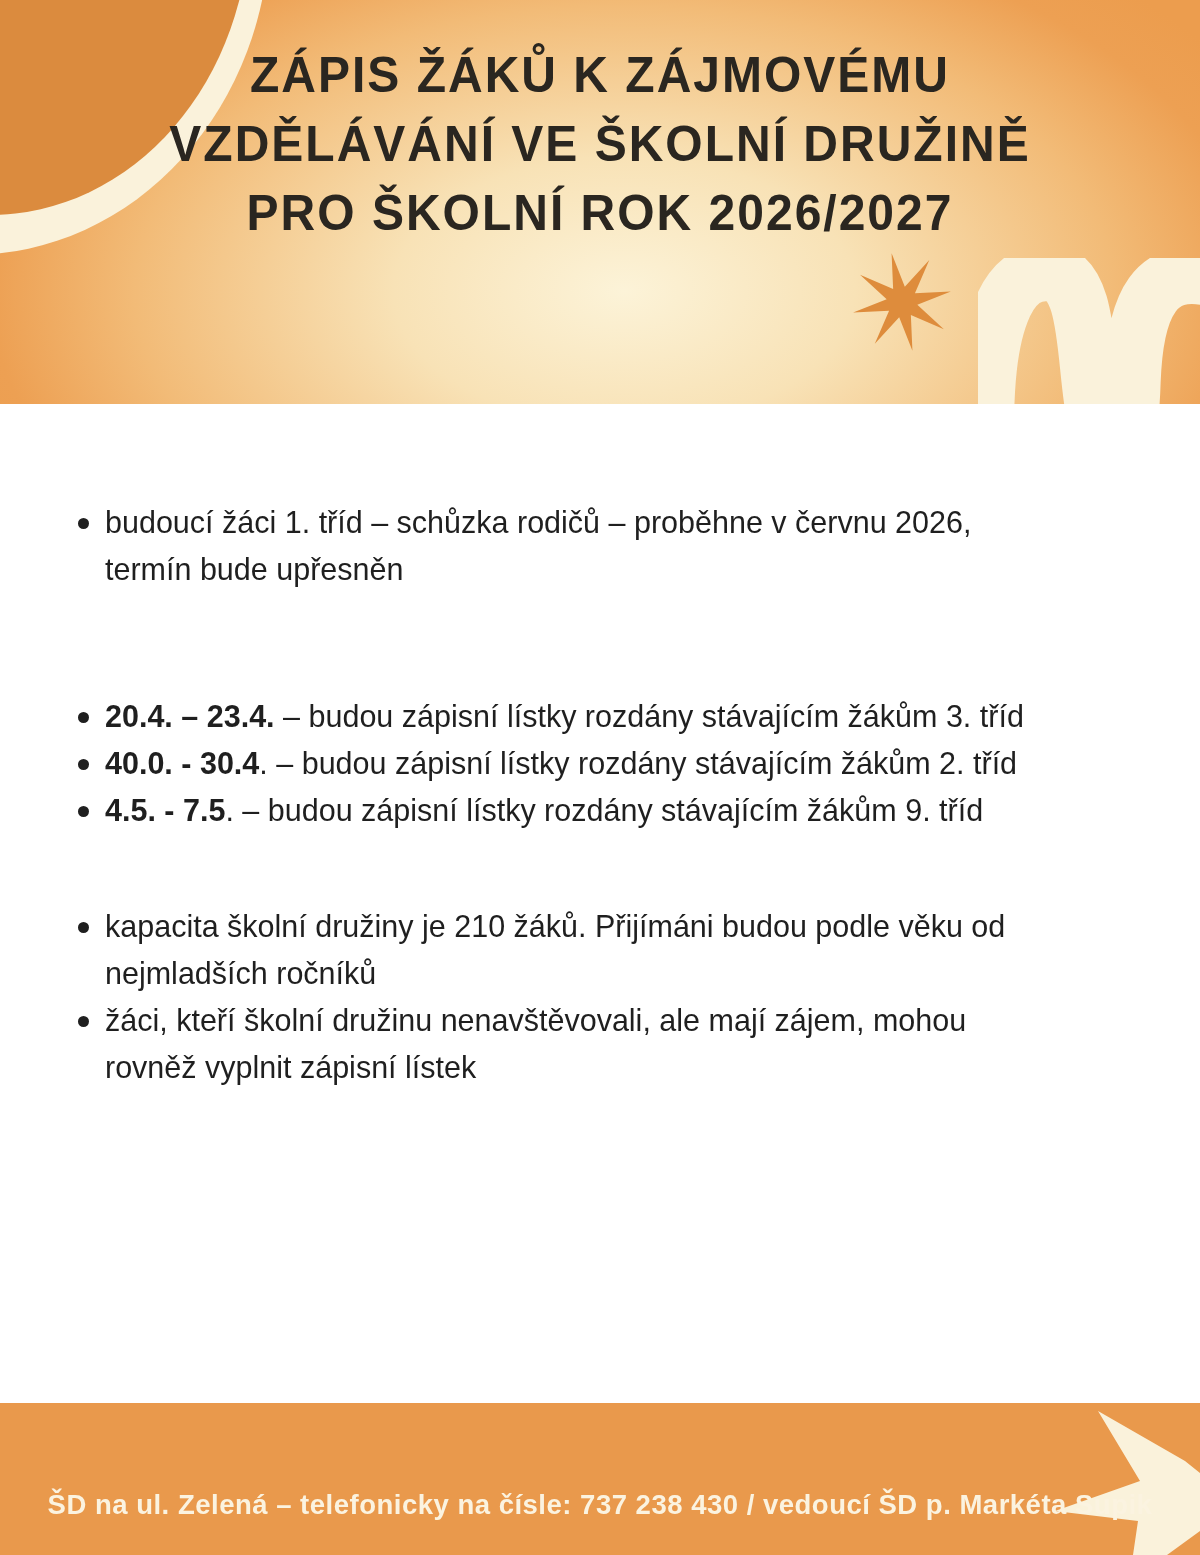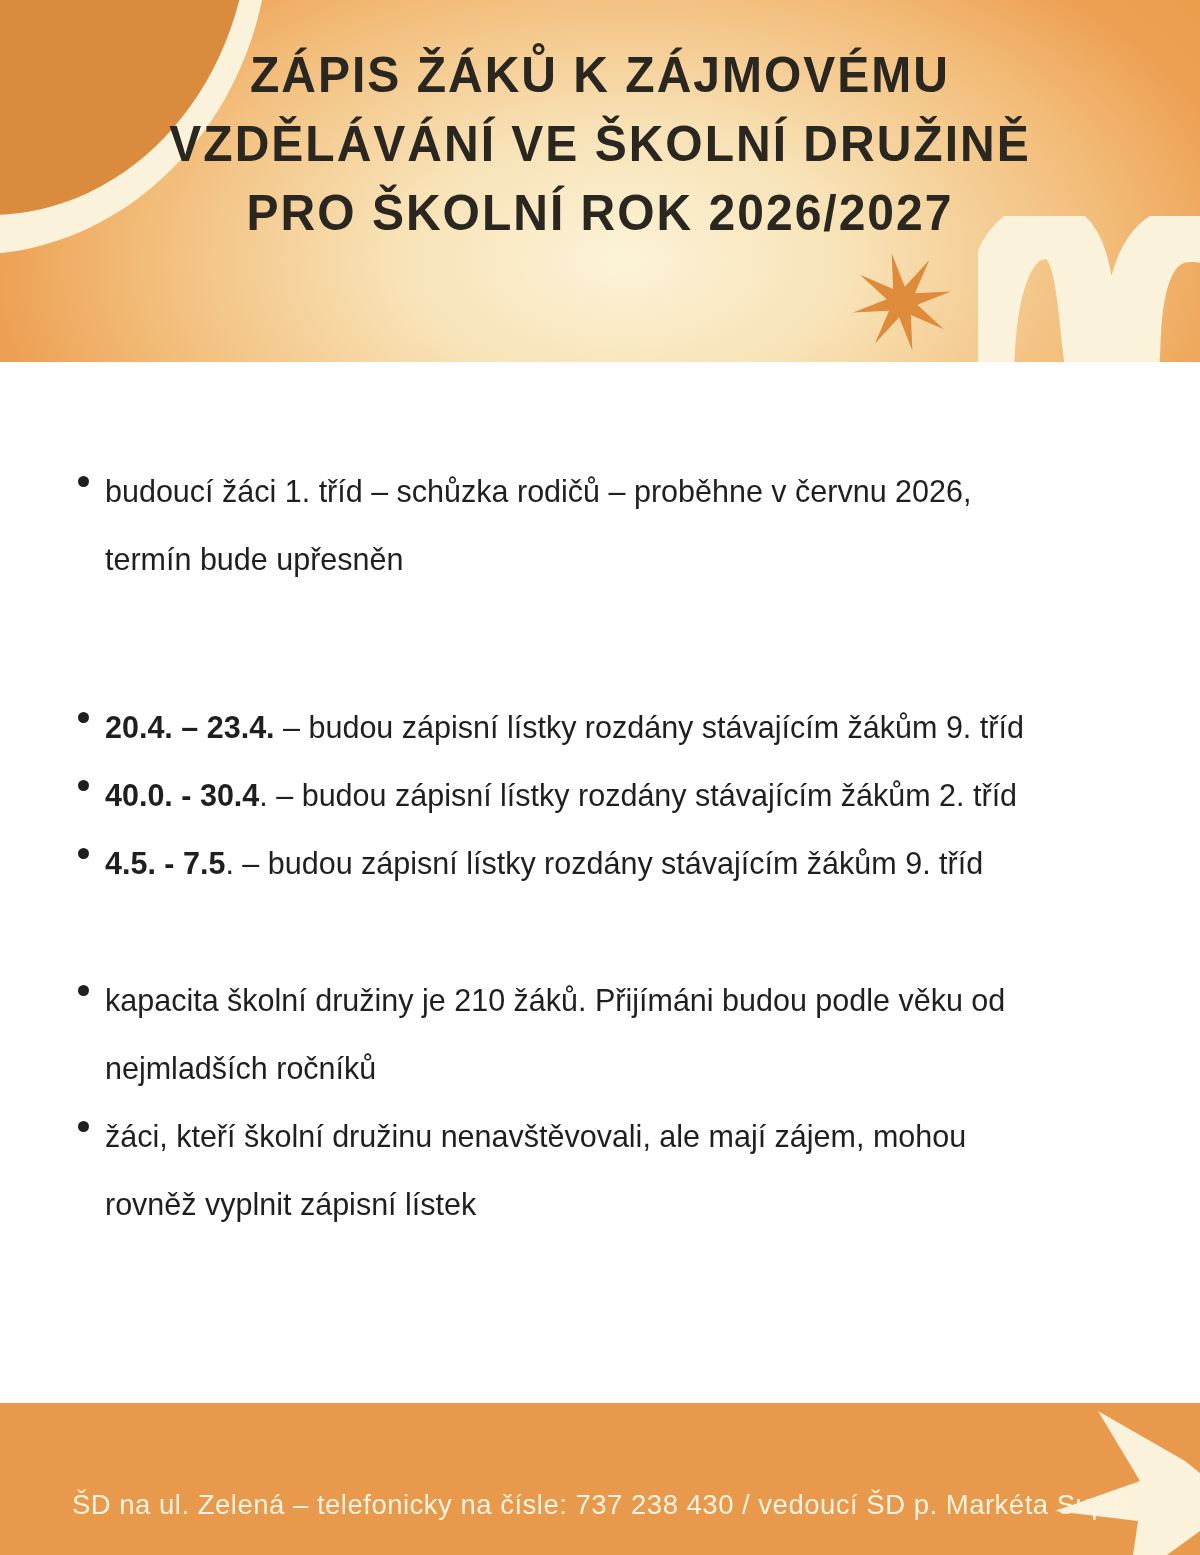--- a/index.html
+++ b/index.html
@@ -9,21 +9,21 @@
     width:1200px; height:1555px;
     background:#ffffff;
     font-family:"Liberation Sans", sans-serif;
     overflow:hidden;
     margin:0 auto;
   }
 
   
   .hero {
     position:relative;
-    width:100%; height:362px;
+    width:100%; height:404px;
     background: radial-gradient(720px 420px at 52% 72%,
       #FCF3D8 0%, #F8E2B6 32%, #F2BB77 68%, #EDA053 88%, #EC9D4E 100%);
     overflow:hidden;
   }
   .hero-deco { position:absolute; pointer-events:none; }
   .deco-corner { left:0; top:0; width:340px; height:300px; }
   .deco-star { left:852px; top:250px; width:100px; height:104px; }
   .deco-squiggle { right:-14px; bottom:-4px; width:236px; height:150px; }
 
   .title {
@@ -36,21 +36,21 @@
     line-height:65px;
     letter-spacing:2px;
     transform:scaleY(1.06);
   }
 
   
   .content {
     padding:95px 40px 0 75px;
     color:#1F1F1F;
     font-size:30.5px;
-    line-height:68px;
+    line-height:47px;
   }
   .bullet-group { list-style:none; }
   .bullet-group li {
     position:relative;
     padding-left:30px;
   }
   .bullet-group li::before {
     content:"";
     position:absolute;
     left:3px; top:19px;
@@ -70,21 +70,21 @@
     left:0; bottom:0;
     width:100%; height:152px;
     background:#E9994C;
     overflow:hidden;
   }
   .footer-text {
     position:relative;
     margin-top:86px;
     text-align:center;
     color:#FBF3E0;
-    font-weight:normal;
+    font-weight:bold;
     font-size:27.5px;
     letter-spacing:0.5px;
     z-index:1;
   }
   .deco-burst { position:absolute; right:0; bottom:0; width:160px; height:152px; z-index:0; }
 </style>
 </head>
 <body>
 
 <div class="page">
@@ -115,21 +115,21 @@
 
     <ul class="bullet-group group-1">
       <li>
         <span class="multiline">budoucí žáci 1. tříd – schůzka rodičů – proběhne v červnu 2026,
 termín bude upřesněn</span>
       </li>
     </ul>
 
     <ul class="bullet-group group-2">
       <li>
-        <span class="bold-date">20.4. – 23.4.</span><span> – budou zápisní lístky rozdány stávajícím žákům 9. tříd</span>
+        <span class="bold-date">20.4. – 23.4.</span><span> – budou zápisní lístky rozdány stávajícím žákům 3. tříd</span>
       </li>
       <li>
         <span class="bold-date">40.0. - 30.4</span><span>. – budou zápisní lístky rozdány stávajícím žákům 2. tříd</span>
       </li>
       <li>
         <span class="bold-date">4.5. - 7.5</span><span>. – budou zápisní lístky rozdány stávajícím žákům 9. tříd</span>
       </li>
     </ul>
 
     <ul class="bullet-group group-3">

